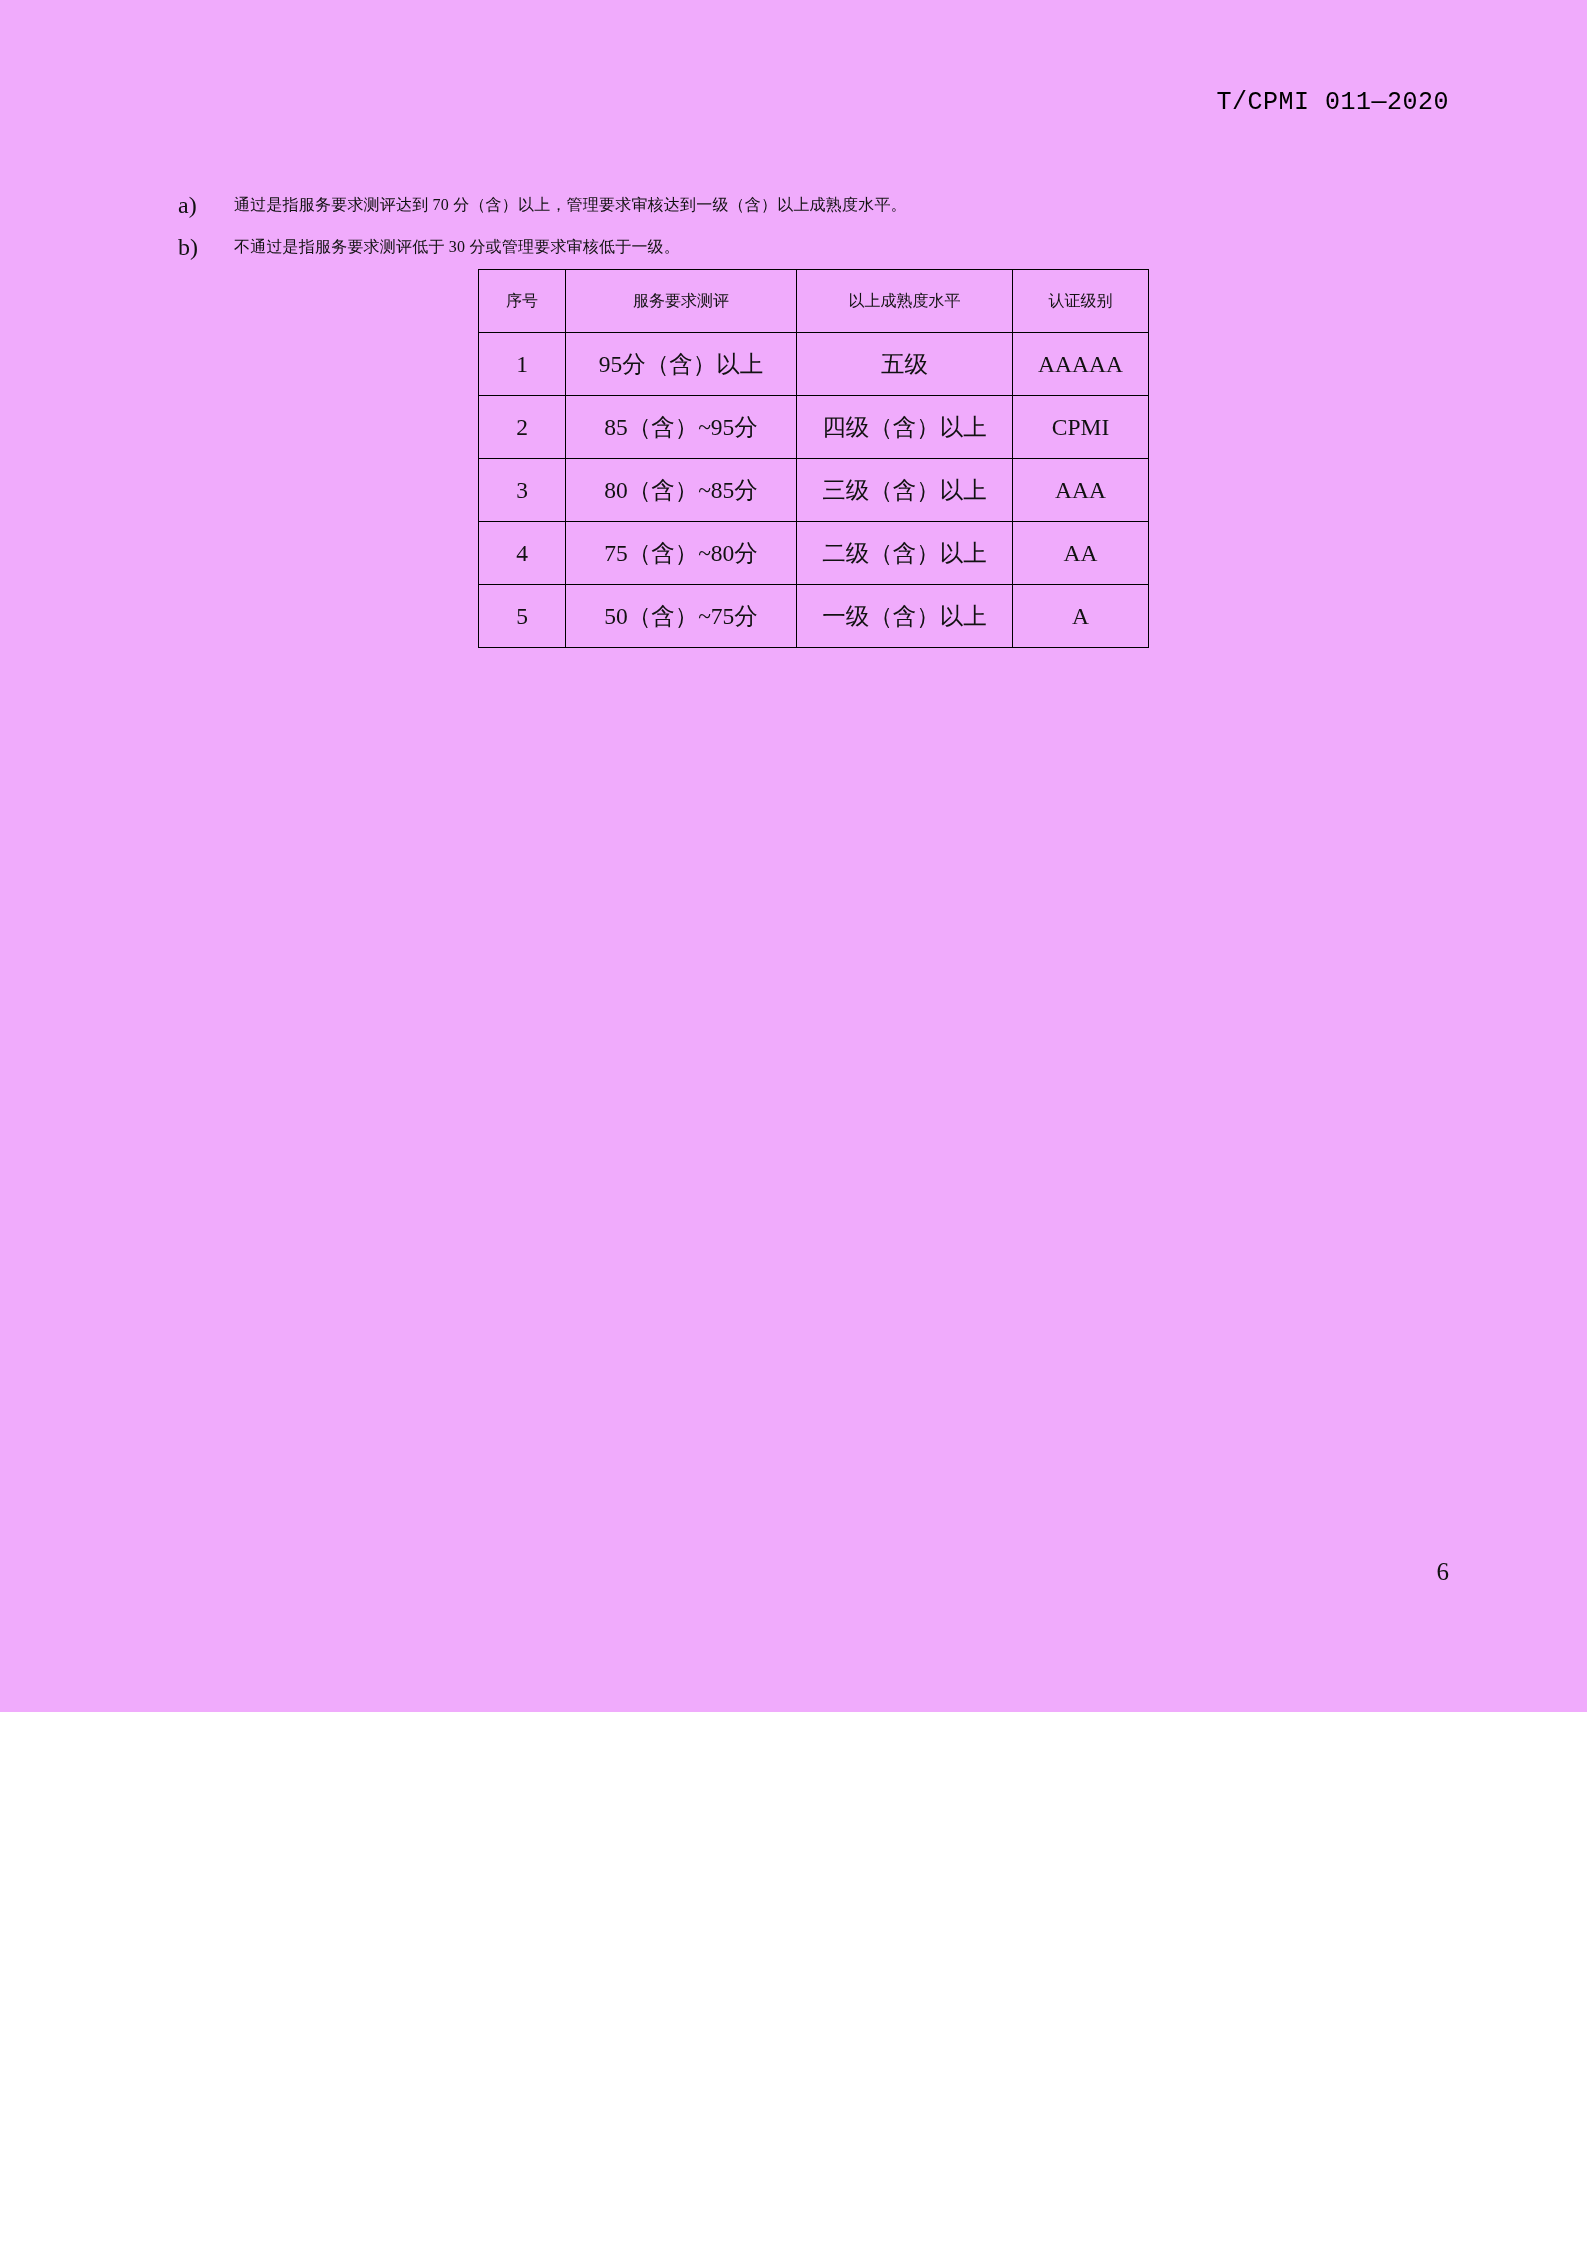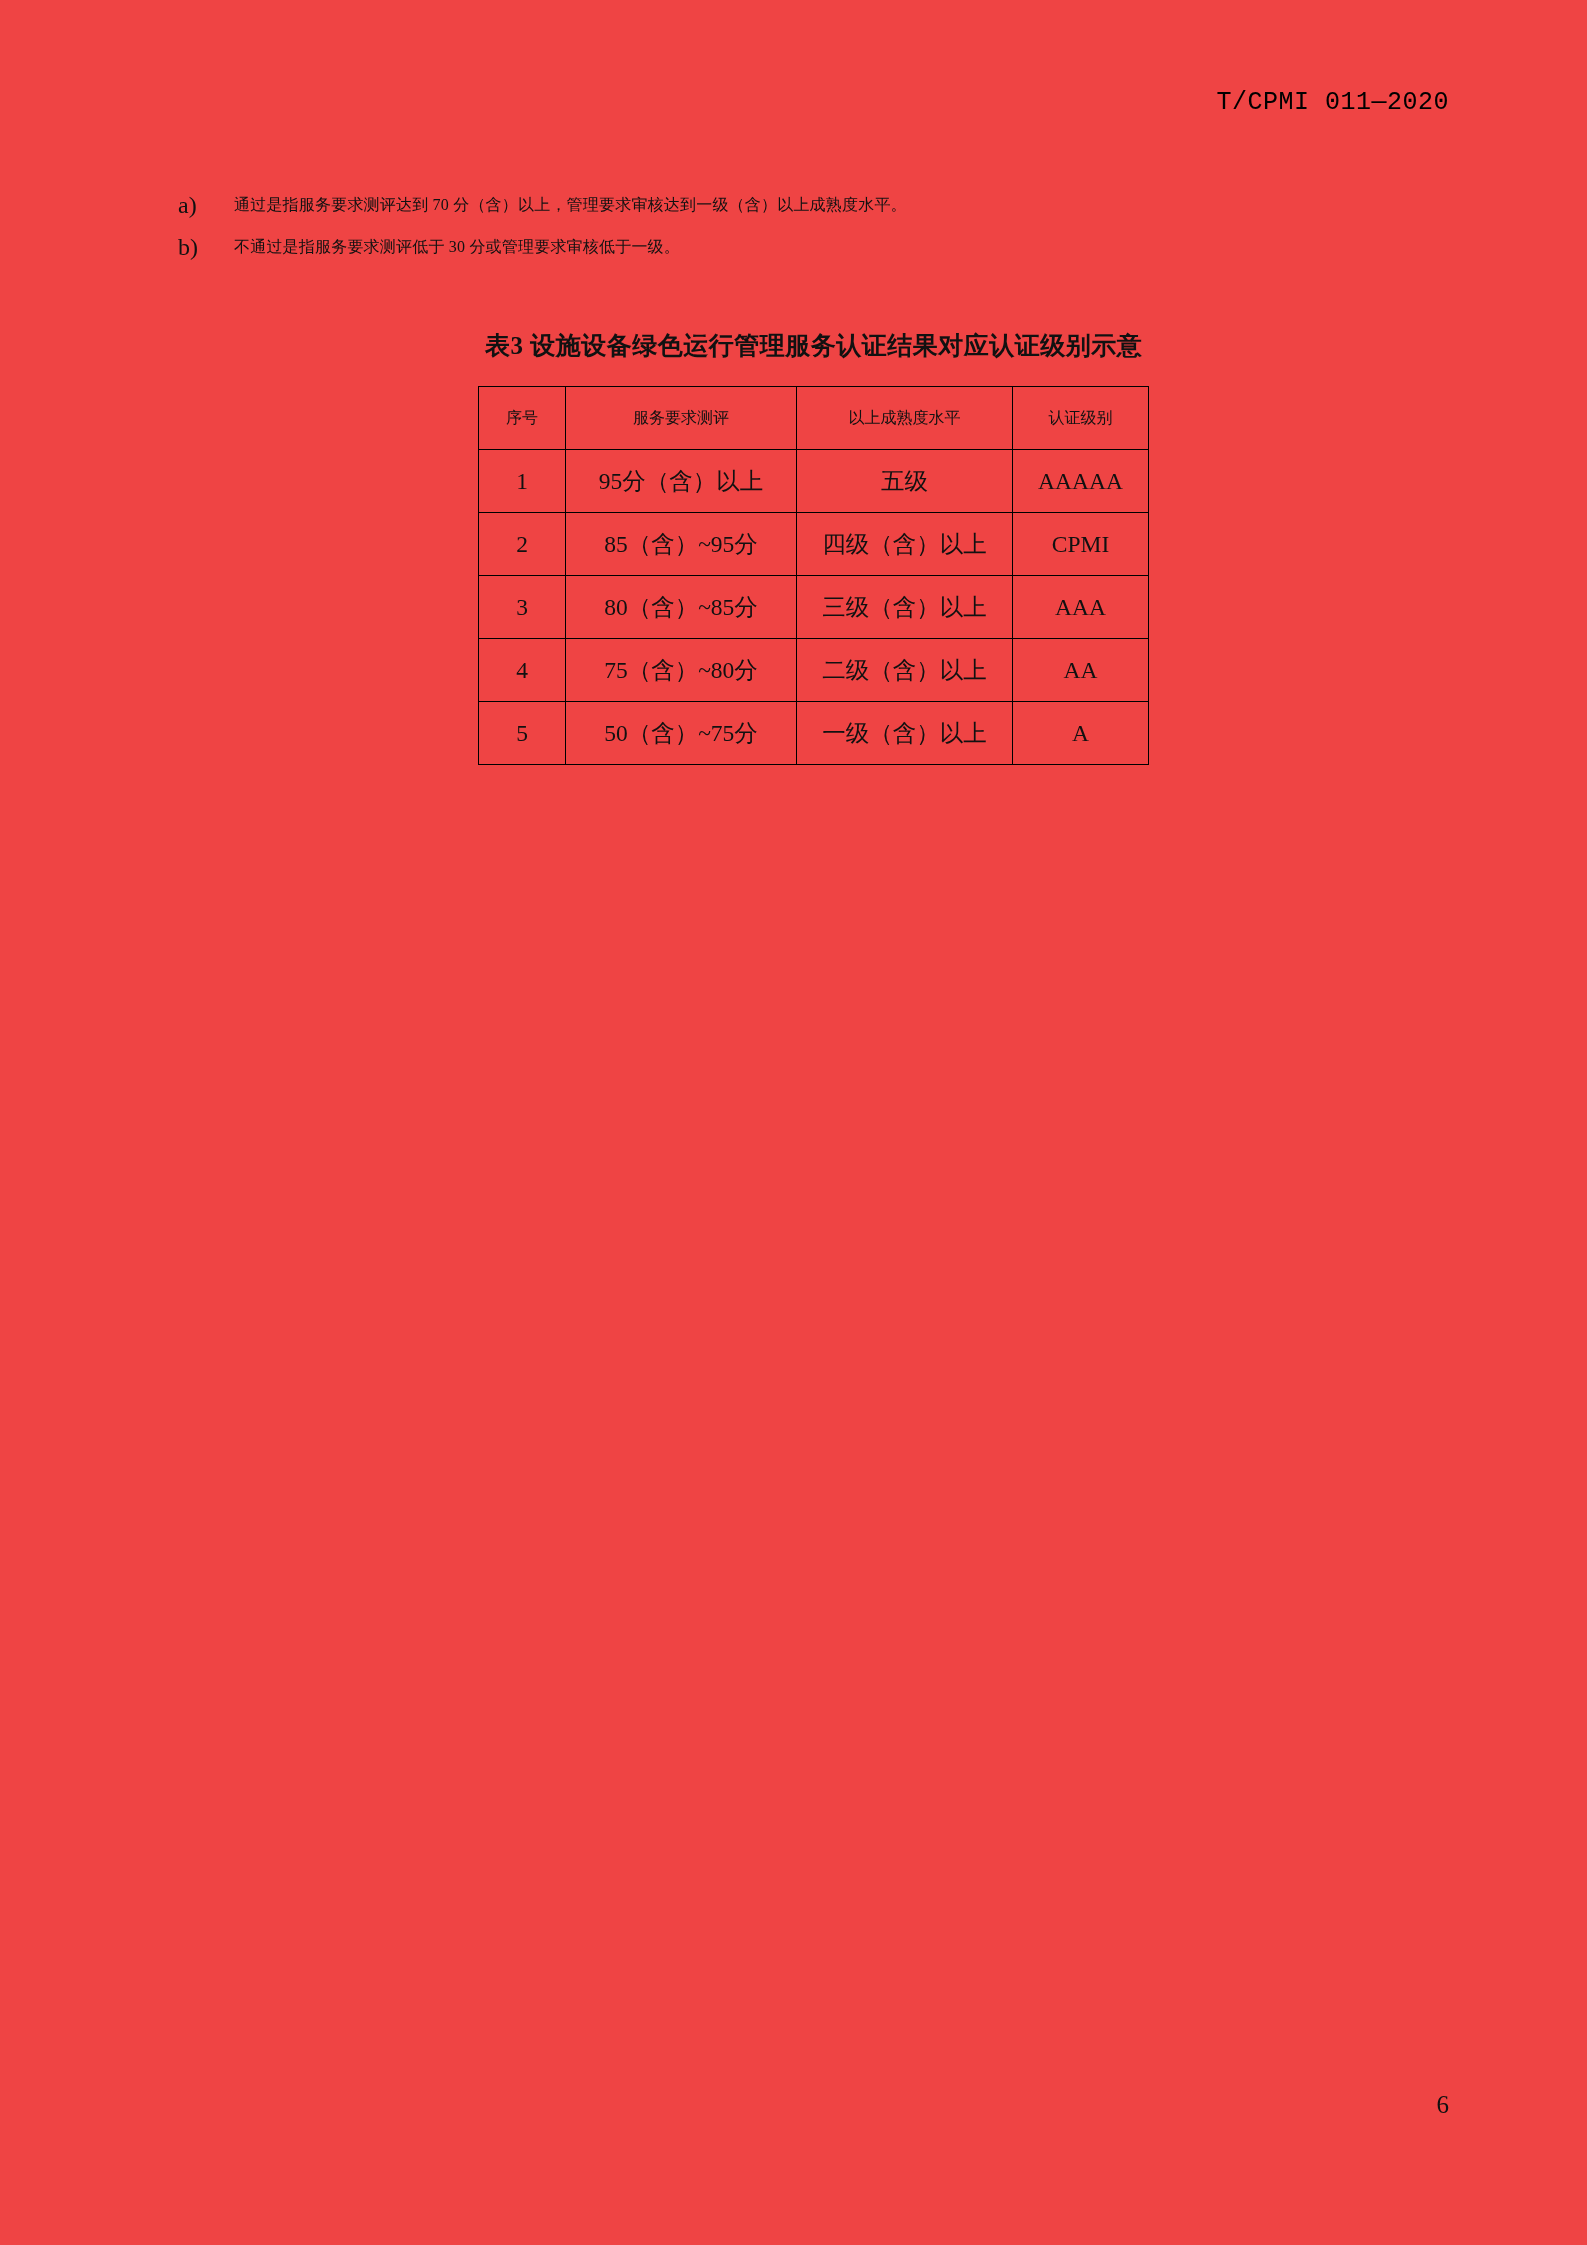--- a/index.html
+++ b/index.html
@@ -7,23 +7,23 @@
     padding: 0;
     background: #ffffff;
   }
   body {
     font-family: "Liberation Serif", "DejaVu Serif", serif;
     color: #111111;
   }
   .page {
     position: relative;
     width: 1587px;
-    height: 2245px;
+    height: 1712px;
     margin: 0 auto;
-    background: #ef4444;
+    background: #f0abfc;
     box-sizing: border-box;
   }
   .header {
     position: absolute;
     top: 88px;
     right: 138px;
     font-family: "Liberation Mono", "DejaVu Sans Mono", monospace;
     font-size: 25px;
     letter-spacing: 0.5px;
     color: #000000;
@@ -120,21 +120,20 @@
       <span class="list-text">通过是指服务要求测评达到 70 分（含）以上，管理要求审核达到一级（含）以上成熟度水平。</span>
     </div>
 
     <div class="list-item">
       <span class="list-marker">b)</span>
       <span class="list-text">不通过是指服务要求测评低于 30 分或管理要求审核低于一级。</span>
     </div>
 
 
 
-    <div class="table-caption">表3 设施设备绿色运行管理服务认证结果对应认证级别示意</div>
 
     <div class="table-wrap">
       <table class="cert">
         <thead>
           <tr>
             <th class="col-no">序号</th>
             <th class="col-svc">服务要求测评</th>
             <th class="col-mgmt">以上成熟度水平</th>
             <th class="col-level">认证级别</th>
           </tr>

